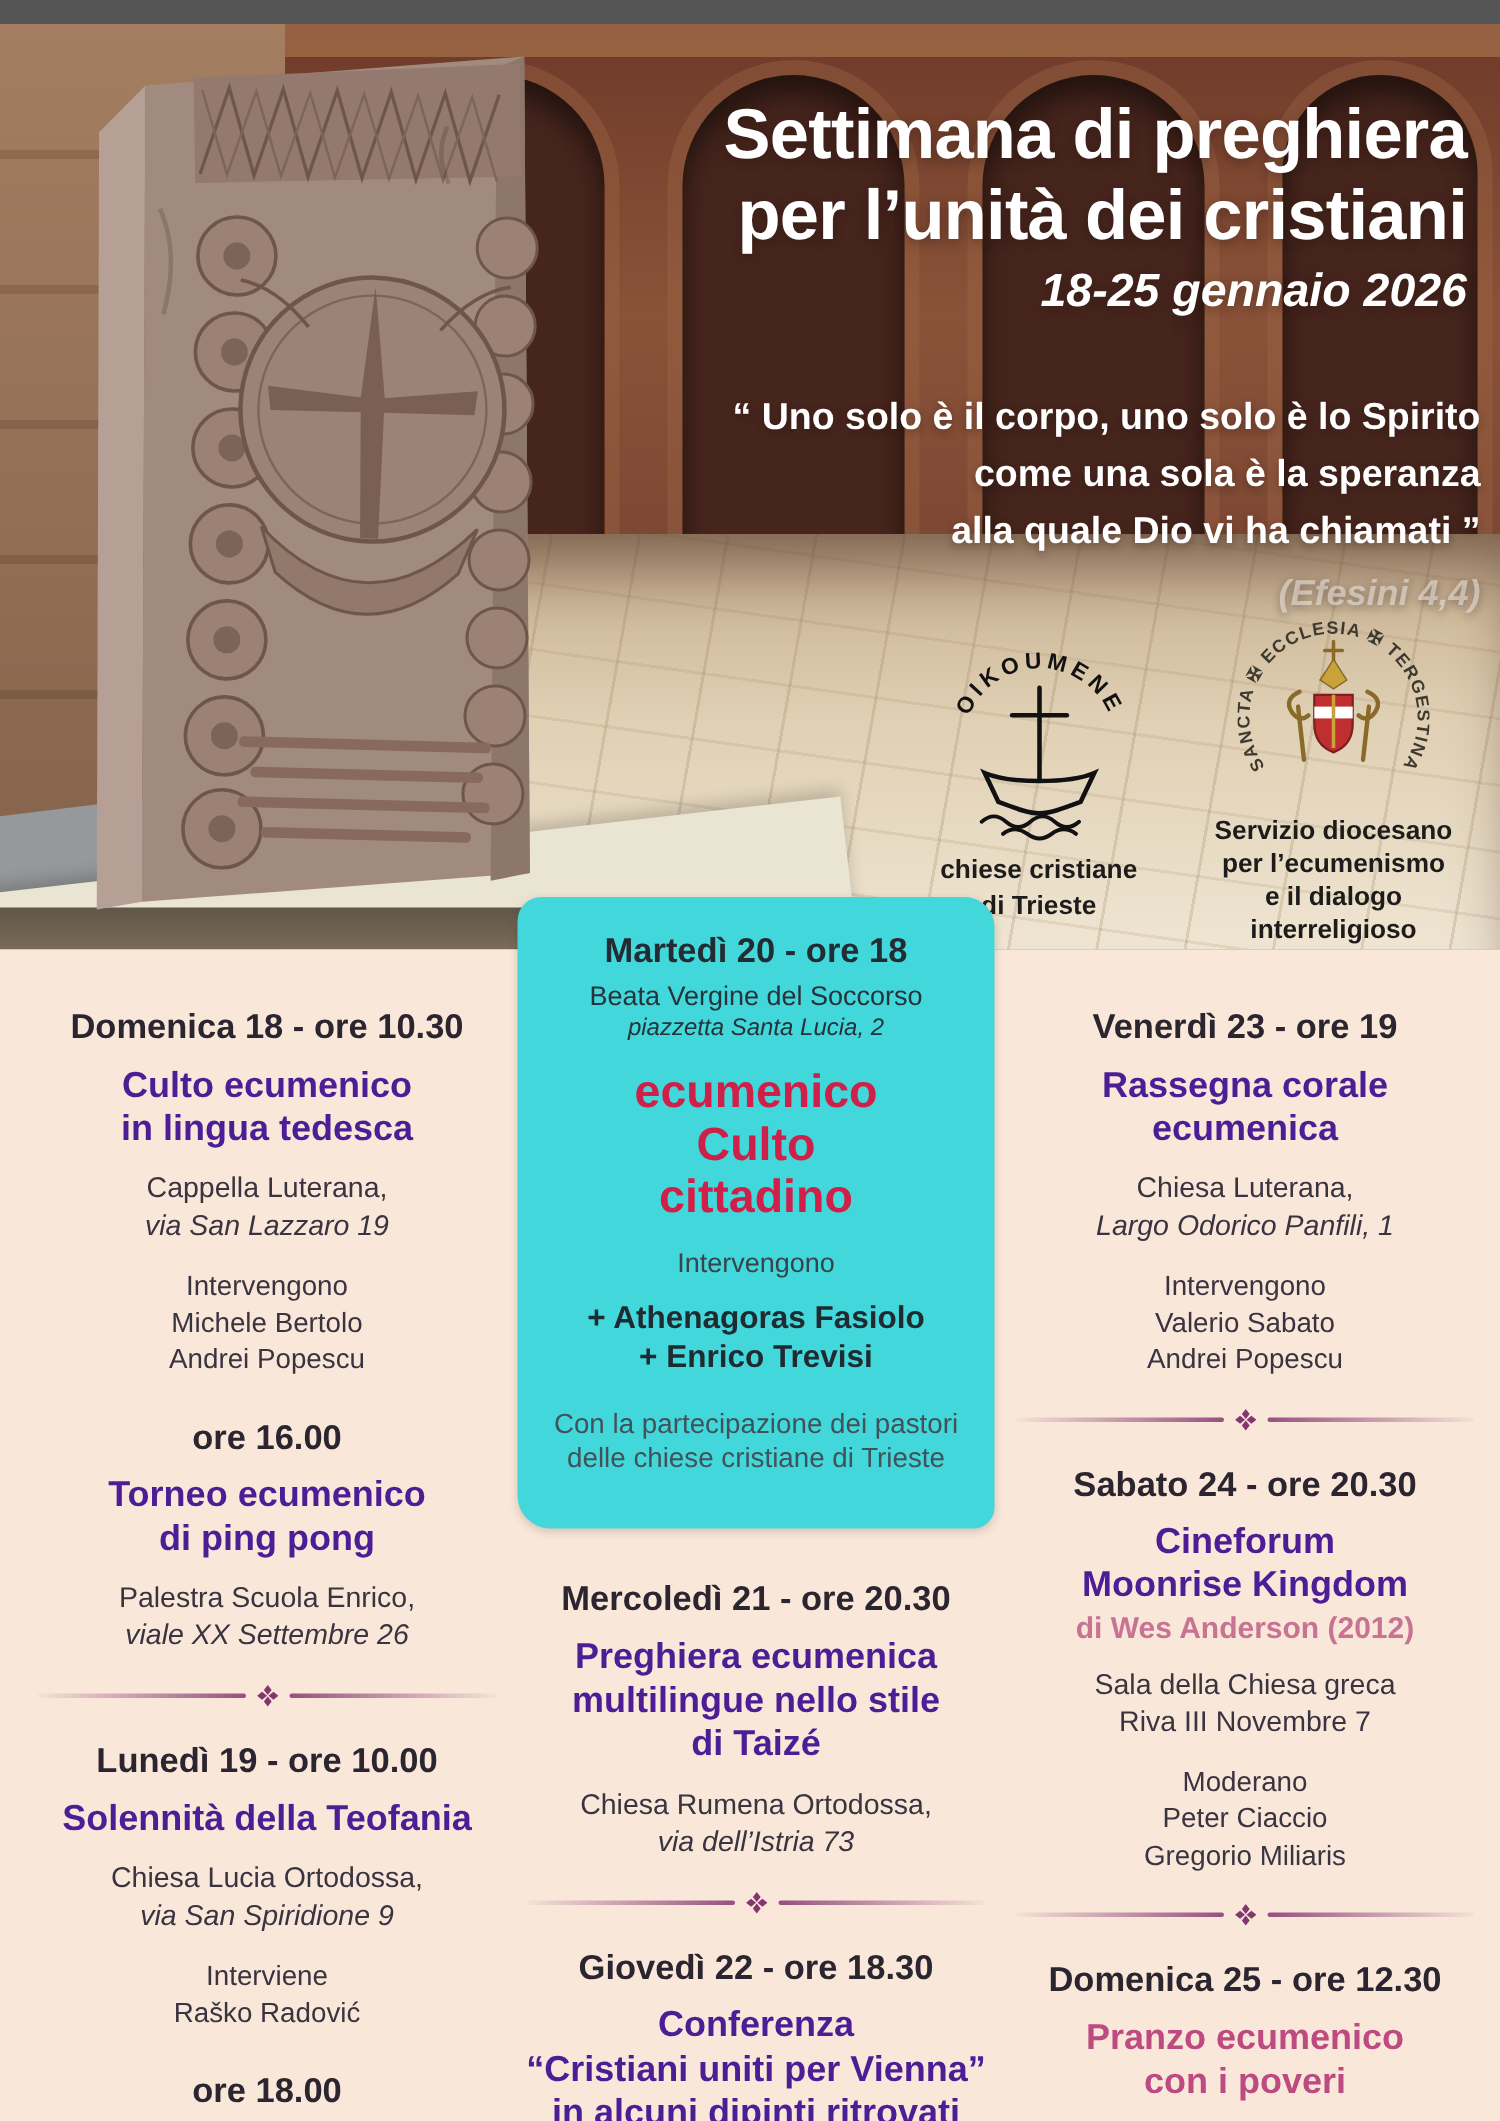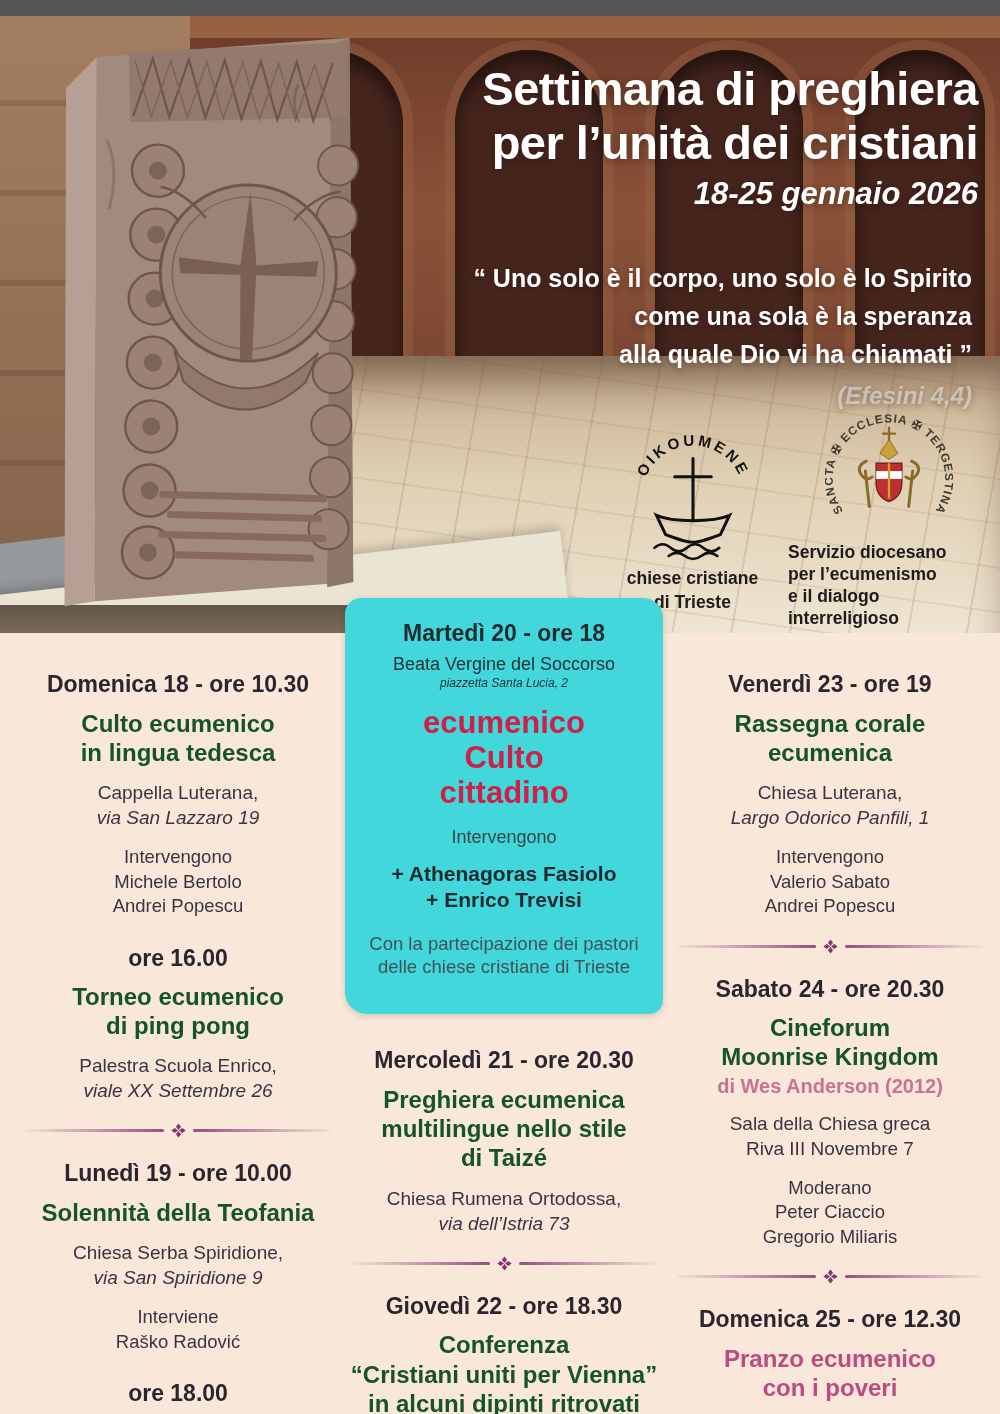--- a/index.html
+++ b/index.html
@@ -29,56 +29,56 @@
   .gray-wedge { position:absolute; left:-14px; top:508px; width:360px; height:78px; background:#96999b; transform:rotate(-7deg); }
   .ledge { position:absolute; left:-22px; top:548px; width:590px; height:104px; background:#eae4d3; transform:rotate(-6.5deg);
     box-shadow:0 -5px 10px rgba(0,0,0,0.18); }
   .under-shadow { position:absolute; left:0; top:589px; width:470px; height:28px; background:linear-gradient(180deg, #60564a, #7b6a57); }
   .khachkar { position:absolute; left:42px; top:6px; transform:rotate(1.5deg); }
 
   .photo-title { position:absolute; right:22px; top:46px; text-align:right; color:#fff;
     text-shadow:0 2px 8px rgba(40,20,15,0.45); }
   .photo-title .t { font-size:47px; font-weight:800; line-height:1.14; letter-spacing:-0.5px; }
   .photo-title .d { font-size:31px; font-weight:800; font-style:italic; margin-top:7px; }
-  .quote { position:absolute; right:28px; top:243px; text-align:right; color:#fff;
+  .quote { position:absolute; right:13px; top:243px; text-align:right; color:#fff;
     font-size:25px; font-weight:700; line-height:1.52; text-shadow:0 2px 6px rgba(40,20,15,0.4); }
   .quote .ref { font-size:24px; font-weight:600; font-style:italic; color:rgba(255,255,255,0.45); margin-top:5px; }
 
   .logo-oik { position:absolute; left:610px; top:404px; width:165px; text-align:center; }
   .logo-oik .cap { margin-top:2px; font-size:17.5px; font-weight:800; color:#1d1c1a; line-height:1.25; }
   .logo-seal { position:absolute; left:788px; top:396px; width:202px; text-align:center; }
-  .logo-seal .cap { margin-top:0px; font-size:17.5px; font-weight:800; color:#1d1c1a; line-height:1.25; text-align:left; }
+  .logo-seal .cap { margin-top:0px; font-size:17.5px; font-weight:800; color:#1d1c1a; line-height:1.25; text-align:center; }
 
   
   .events { position:absolute; left:0; top:617px; width:1000px; height:797px; background:#f9e7da; }
   .cols { display:grid; grid-template-columns:318px 318px 318px; column-gap:8px; padding:0 19px; }
   .col { text-align:center; }
   .col-left, .col-right { padding-top:38px; }
   .col-mid { position:relative; z-index:3; }
 
   .day { font-size:23px; font-weight:800; color:#2b2530; line-height:1.2; }
-  .etitle { font-size:24px; font-weight:800; color:#14532d; line-height:1.22; margin-top:10px; }
+  .etitle { font-size:24px; font-weight:800; color:#4c1d95; line-height:1.22; margin-top:10px; }
   .etitle.pink { color:#bd4a80; }
   .wes { font-size:20px; font-weight:700; color:#c87394; line-height:1.2; margin-top:2px; }
   .venue { font-size:19px; color:#3a3440; line-height:1.32; margin-top:13px; }
   .addr, .it { font-style:italic; }
   .people { font-size:18.5px; color:#3a3440; line-height:1.32; margin-top:15px; }
   .time { font-size:23px; font-weight:800; color:#2b2530; margin-top:26px; }
 
   .divider { display:flex; align-items:center; gap:7px; margin:20px 6px 22px 6px; }
   .divider .ln { flex:1; height:3px; border-radius:2px; }
   .divider .ln.l { background:linear-gradient(90deg, rgba(142,61,128,0.03), rgba(132,54,110,0.85)); }
   .divider .ln.r { background:linear-gradient(270deg, rgba(142,61,128,0.03), rgba(132,54,110,0.85)); }
 
   
   .featured { position:relative; margin-top:-35px; background:#42d7da; border-radius:16px 20px 14px 22px;
     padding:22px 12px 36px 12px; box-shadow:0 2px 6px rgba(60,40,30,0.18); }
   .f-day { font-size:23px; font-weight:800; color:#232c32; line-height:1.2; }
   .f-venue { font-size:18px; color:#27333a; line-height:1.28; margin-top:5px; }
-  .f-addr { font-size:12px; font-style:italic; color:#27333a; line-height:1.28; }
+  .f-addr { font-size:16px; font-style:italic; color:#27333a; line-height:1.28; }
   .f-title { font-size:31px; font-weight:800; color:#ce2048; line-height:1.13; margin-top:14px; }
   .f-intro { font-size:18px; color:#37444b; margin-top:17px; }
   .f-people { font-size:21px; font-weight:800; color:#202a31; line-height:1.25; margin-top:13px; }
   .f-note { font-size:18.5px; color:#41525a; line-height:1.26; margin-top:18px; }
   .after-featured { margin-top:33px; }
 </style>
 </head>
 <body>
 
 <div class="poster">
@@ -243,21 +243,21 @@
               <path d="M7.5 8 L10.1 11.3 L7.5 14.6 L4.9 11.3 Z"></path>
             <path d="M0.4 7.5 L3.7 4.9 L7 7.5 L3.7 10.1 Z"></path>
               <path d="M8 7.5 L11.3 4.9 L14.6 7.5 L11.3 10.1 Z"></path>
           </svg>
           <div class="ln r"></div>
         </div>
 
         <div class="day">Lunedì 19 - ore 10.00</div>
         <div class="etitle">Solennità della Teofania</div>
         <div class="venue">
-          <div>Chiesa Serba Spiridione,</div>
+          <div>Chiesa Lucia Ortodossa,</div>
           <div class="addr">via San Spiridione 9</div>
         </div>
         <div class="people">
           <div>Interviene</div>
           <div>Raško Radović</div>
         </div>
 
         <div class="time">ore 18.00</div>
         <div class="etitle">
           <div>Studio Biblico</div>

